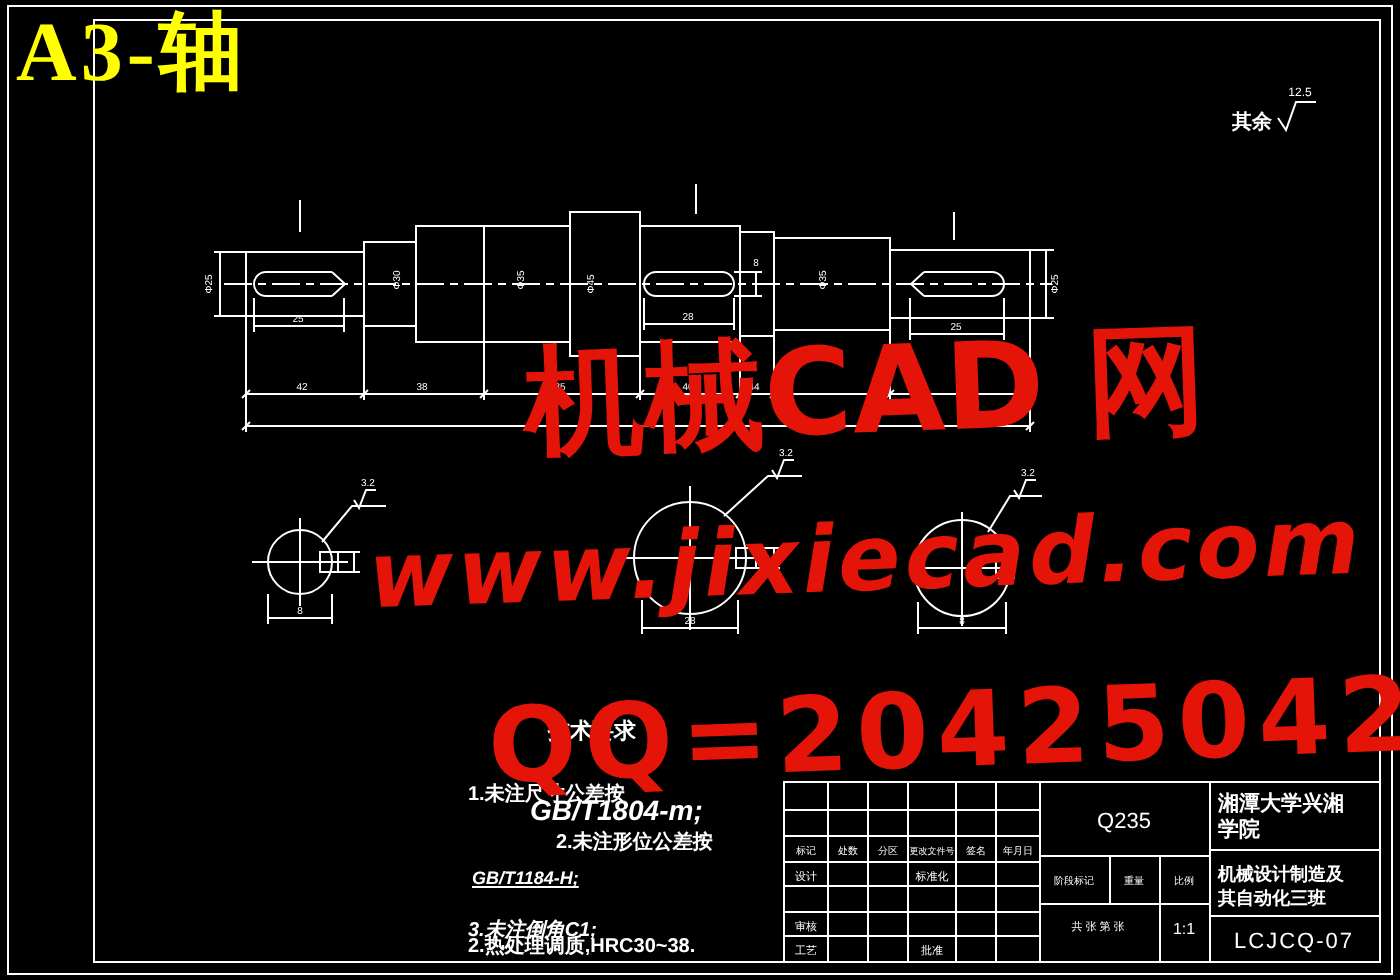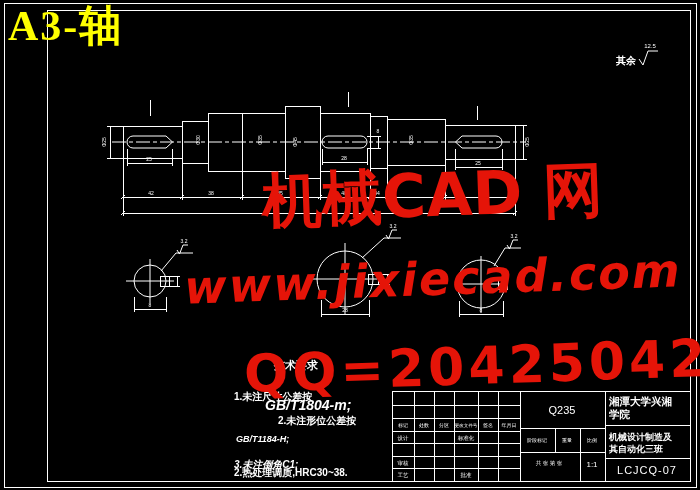--- a/index.html
+++ b/index.html
@@ -18,21 +18,21 @@
       font-family:"DejaVu Sans",sans-serif;}
   .wm1{left:262px;top:156px;font-size:60px;transform:rotate(-2deg);}
   .wm2{left:184px;top:252px;font-size:46px;font-style:italic;letter-spacing:2px;transform:rotate(-2deg);}
   .wm3{left:244px;top:336px;font-size:52px;letter-spacing:4px;transform:rotate(-2deg);}
   .tech{position:absolute;left:230px;top:358px;width:175px;color:#fff;z-index:2;}
   .tech div{position:absolute;white-space:nowrap;text-align:right;}
   .tech .tt{left:44px;top:0;font-size:11px;font-weight:bold;}
   .tech .l1{left:4px;top:20px;font-size:10px;font-weight:bold;margin-top:12px;}
   .tech .l2{left:23px;top:39px;font-size:14px;font-style:italic;font-weight:bold;margin-left:12px;}
   .tech .l3{left:4px;top:56px;font-size:10px;font-weight:bold;margin-left:44px;}
-  .tech .l4{left:6px;top:76px;font-size:9px;font-style:italic;font-weight:bold;}
+  .tech .l4{left:6px;top:76px;font-size:9px;font-style:italic;font-weight:bold;text-decoration:underline;}
   .tech .l5{left:4px;top:100px;font-size:10px;font-weight:bold;font-style:italic;}
   .tech .l6{left:4px;top:108px;font-size:10px;font-weight:bold;}
 </style>
 </head>
 <body>
 
 <div class="stage">
 
 <svg width="700" height="490" viewBox="0 0 700 490">
   <defs>

